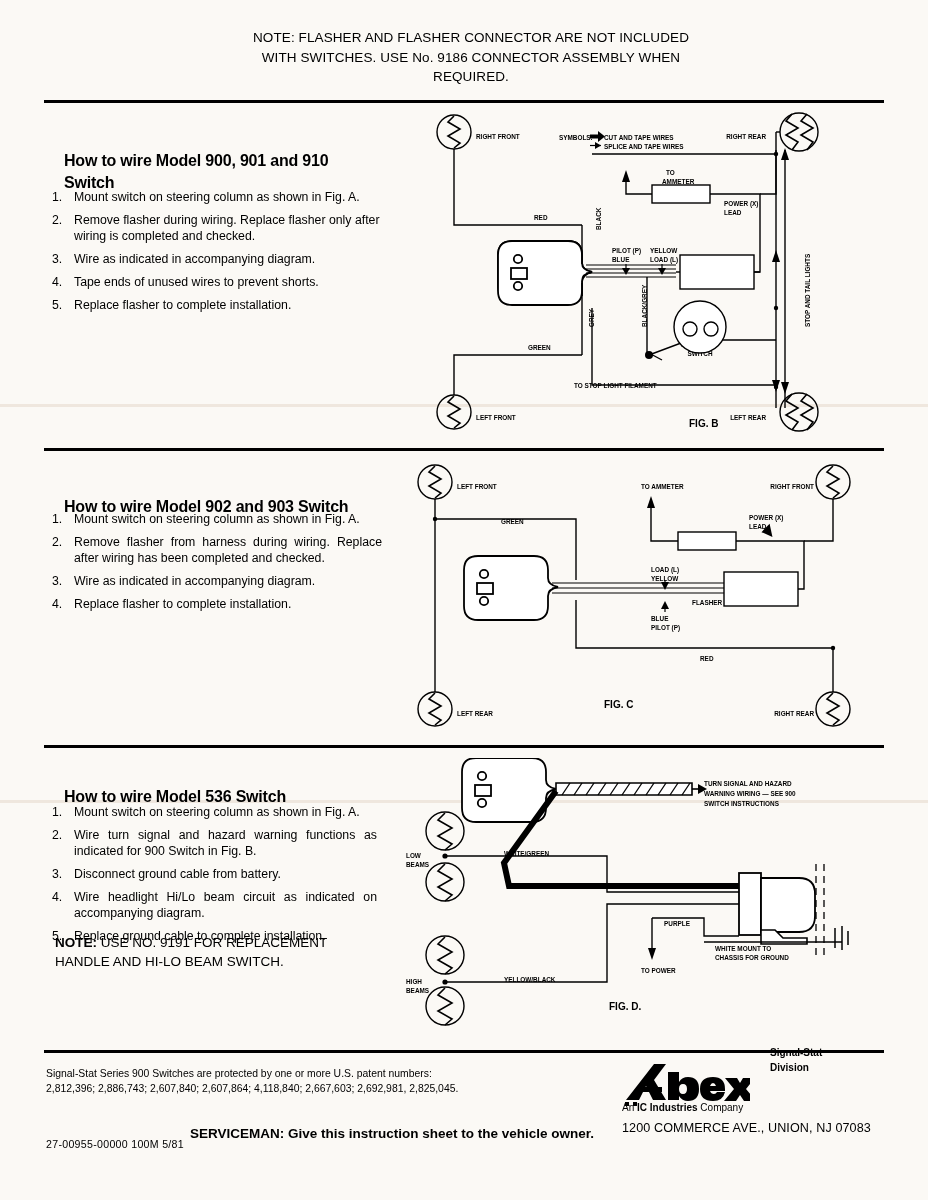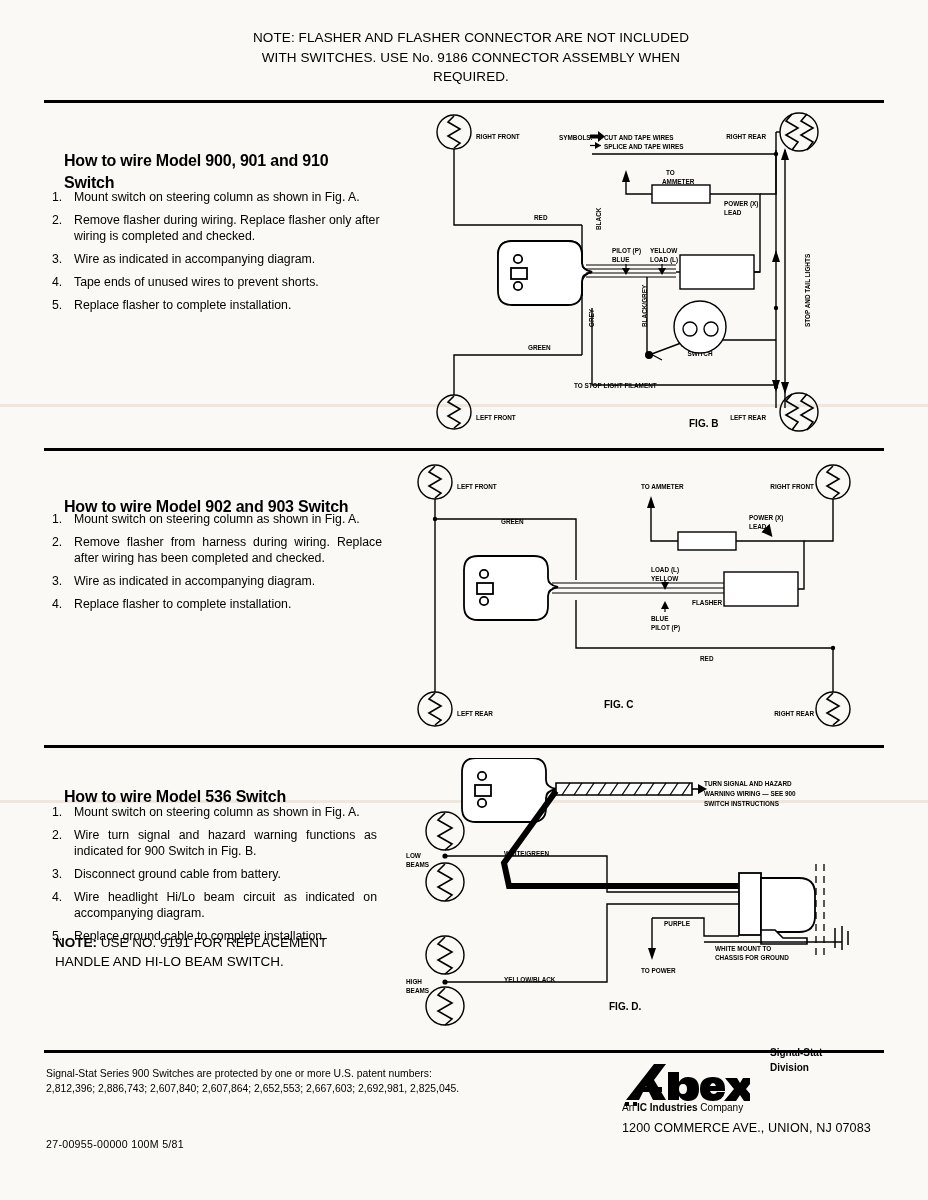--- a/index.html
+++ b/index.html
@@ -417,21 +417,22 @@
 
     <g stroke-width="1.5">
       <path d="M438 168 V192"></path>
       <path d="M431 170 V190"></path>
       <path d="M444 173 V187"></path>
       <path d="M403 184 H438"></path>
     </g>
   </svg>
   </div>
 
-  <div class="patent">Signal-Stat Series 900 Switches are protected by one or more U.S. patent numbers: 2,812,396;  2,886,743;  2,607,840;  2,607,864;  2,652,553;  2,667,603;  2,692,981, 2,825,045.</div>
+  <div class="patent">Signal-Stat Series 900 Switches are protected by one or more U.S. patent numbers: 2,812,396;  2,886,743;  2,607,840;  2,607,864;  4,118,840;  2,667,603;  2,692,981, 2,825,045.</div>
+  <div class="serviceman">SERVICEMAN: Give this instruction sheet to the vehicle owner.</div>
   <div class="partno">27-00955-00000      100M 5/81</div>
 
   <div class="logo">
     <svg width="130" height="46" viewBox="0 0 130 46" fill="#000">
       <path d="M6 38 L34 2 L46 2 L34 18 L46 38 L33 38 L26 24 L19 38 Z"></path>
       <rect x="16" y="25" width="26" height="5"></rect>
       <path d="M48 10 h11 v10 q3 -5 9 -5 q11 0 11 12 q0 12 -11 12 q-6 0 -9 -5 v4 h-11 z M63 22 q-4 0 -4 5 q0 5 4 5 q4 0 4 -5 q0 -5 -4 -5 z"></path>
       <path d="M80 27 q0 -12 13 -12 q12 0 12 12 v2 h-15 q1 3 4 3 q2 0 3 -2 h8 q-2 9 -12 9 q-13 0 -13 -12 z M90 24 h6 q-1 -3 -3 -3 q-2 0 -3 3 z"></path>
       <path d="M105 16 h12 l3 5 l3 -5 h12 l-9 11 l10 12 h-12 l-4 -6 l-4 6 h-12 l10 -12 z"></path>
       <rect x="5" y="40" width="4" height="4"></rect>

